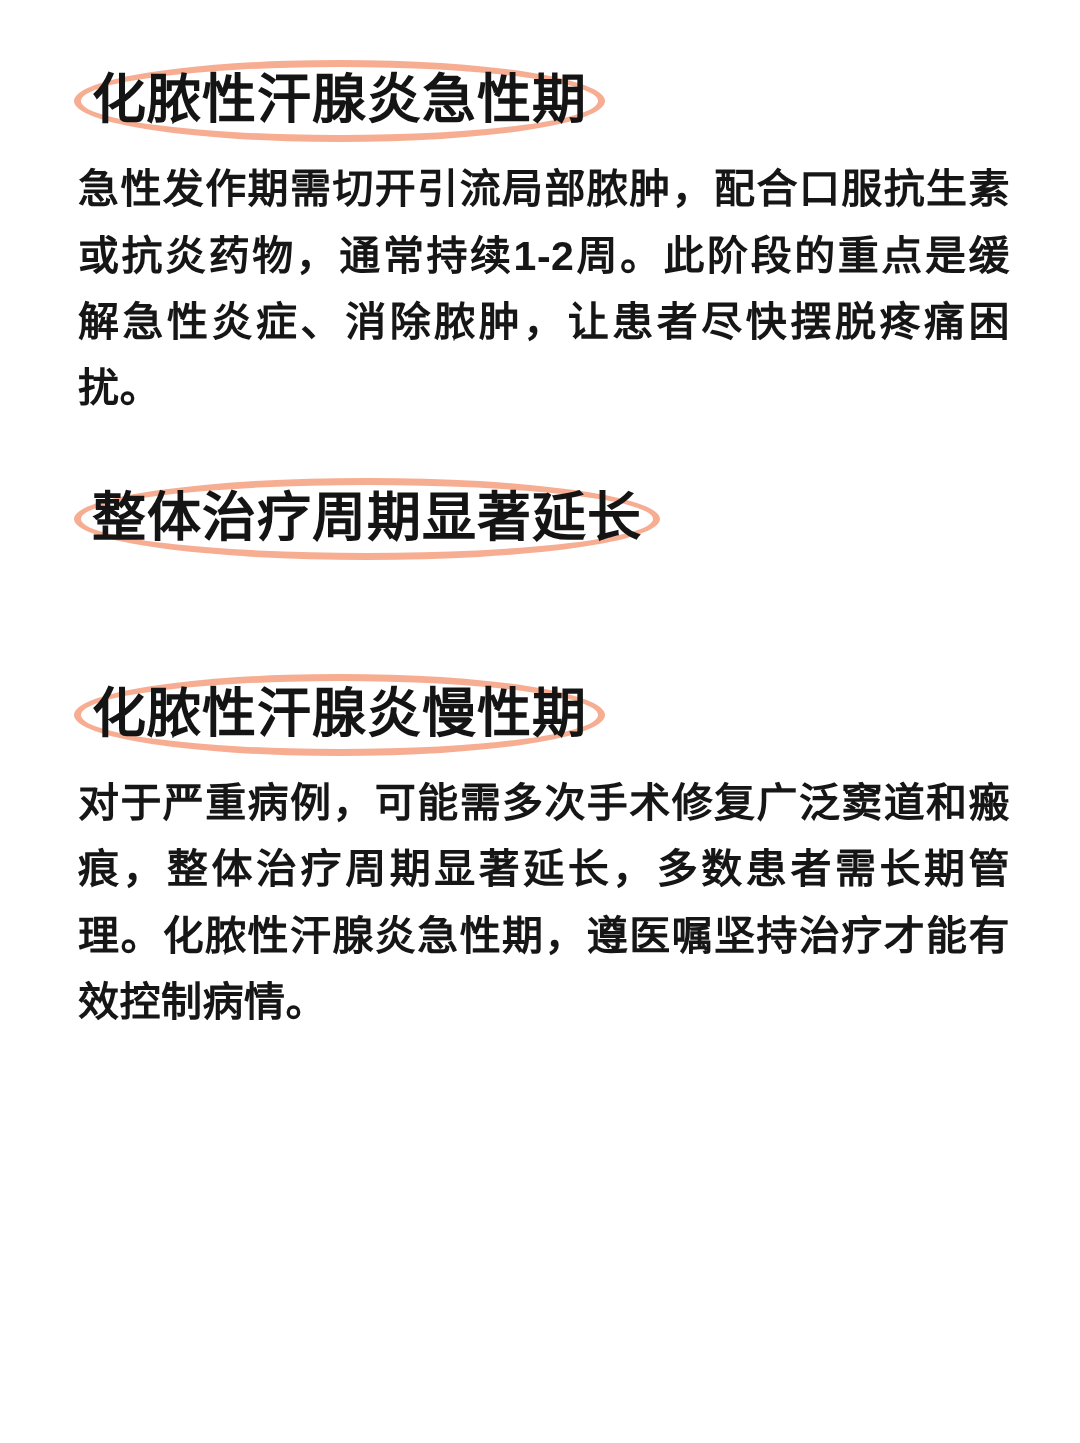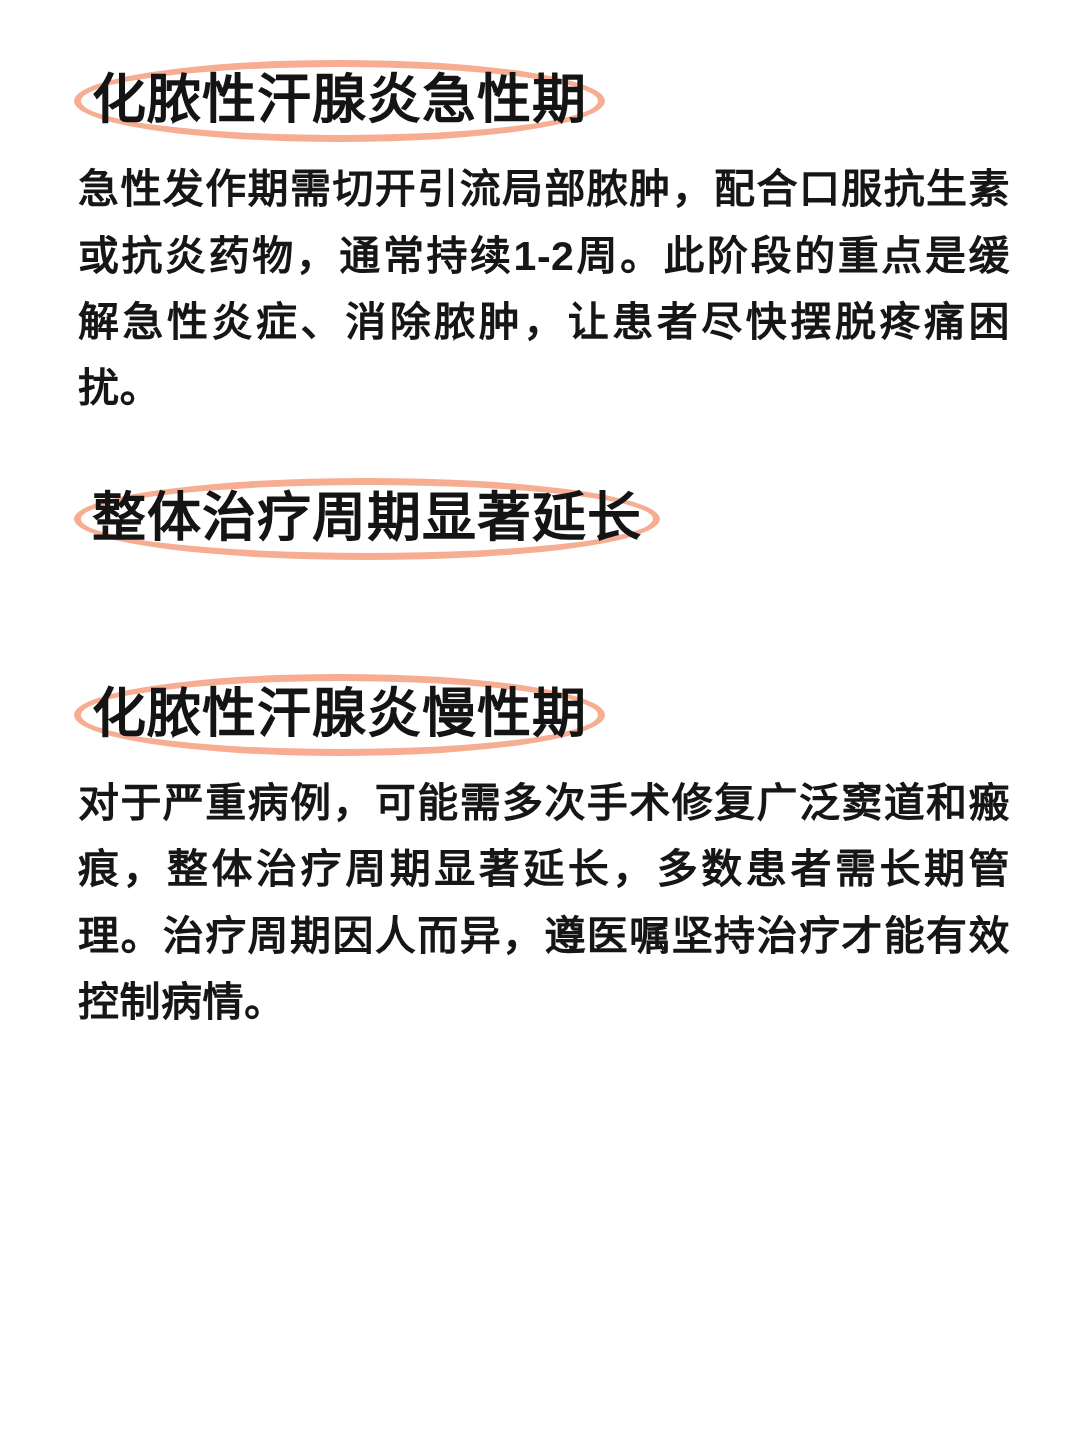--- a/index.html
+++ b/index.html
@@ -87,16 +87,16 @@
     </div>
   </div>
 
   <div class="gap-large"></div>
 
   <div class="section">
     <div class="section-heading">
       <span class="hl-ellipse"></span>
       <span class="hl-text">化脓性汗腺炎慢性期</span>
     </div>
-    <p class="section-body">对于严重病例，可能需多次手术修复广泛窦道和瘢痕，整体治疗周期显著延长，多数患者需长期管理。治疗周期因人而异，遵医嘱坚持治疗才能有效控制病情。</p>
+    <p class="section-body">对于严重病例，可能需多次手术修复广泛窦道和瘢痕，整体治疗周期显著延长，多数患者需长期管理。化脓性汗腺炎急性期，遵医嘱坚持治疗才能有效控制病情。</p>
   </div>
 
 </div>
 
 </body></html>

